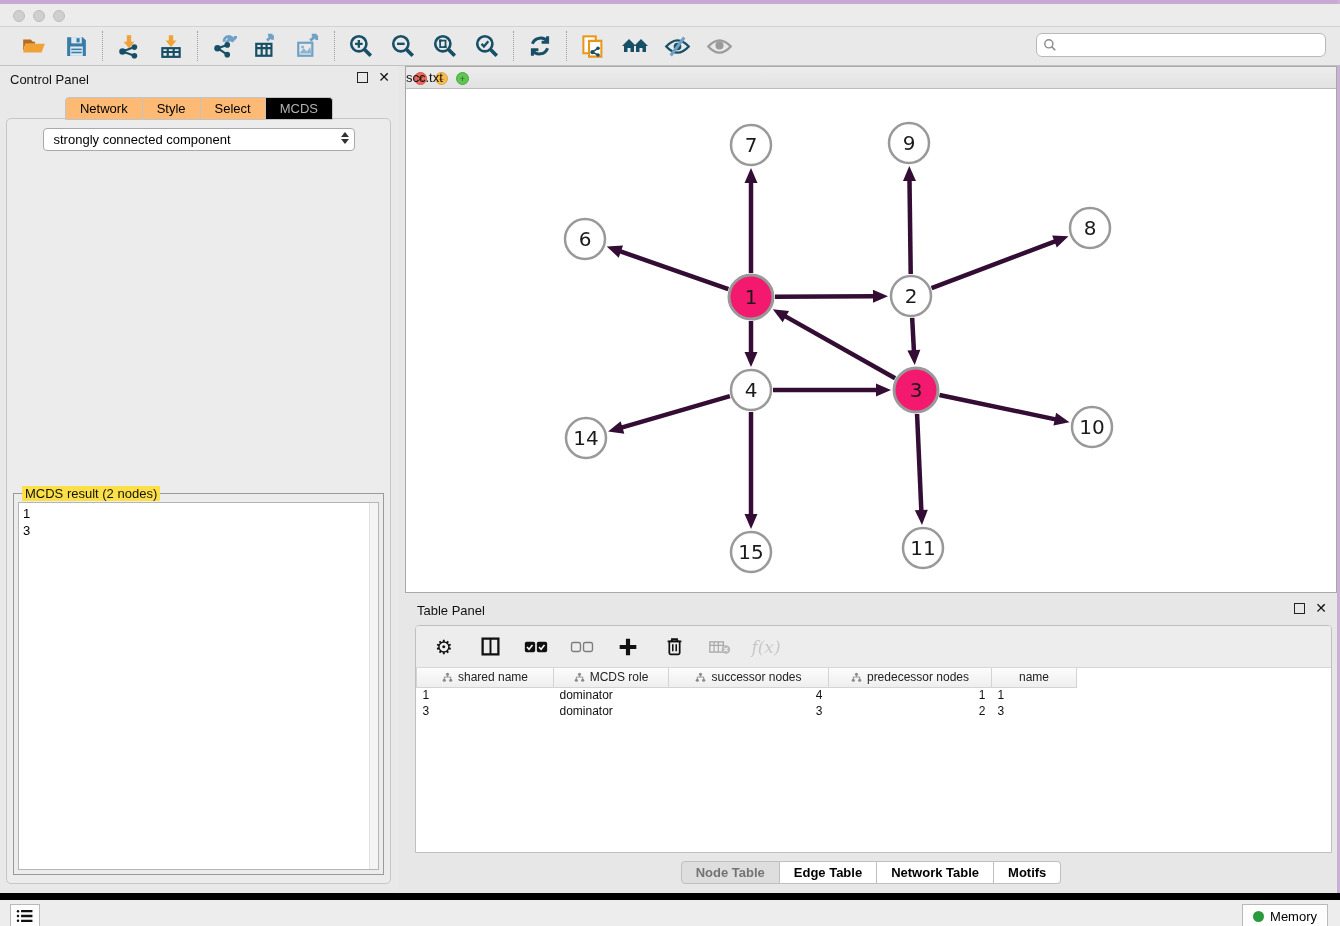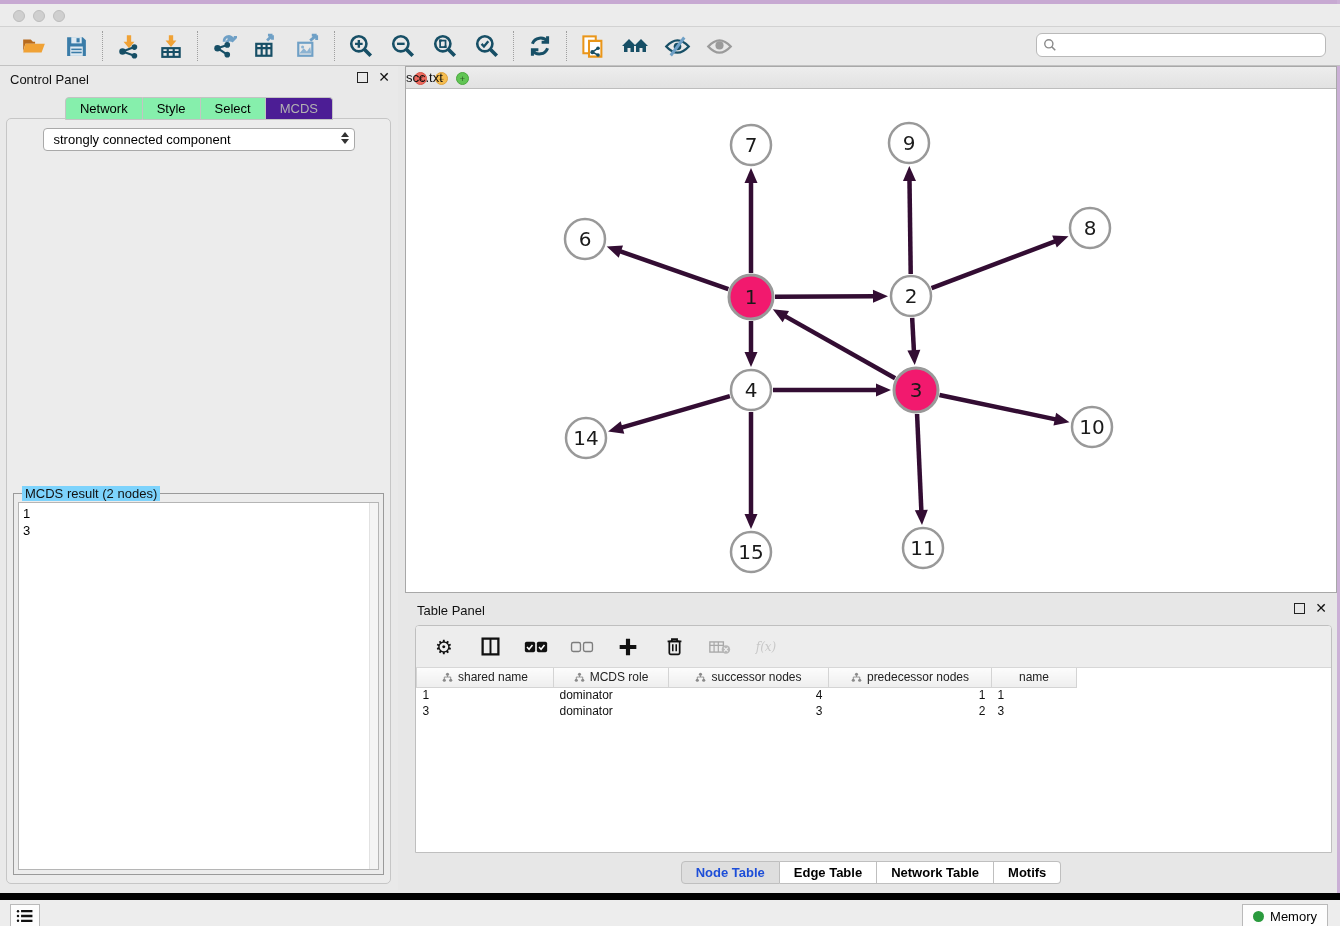--- a/index.html
+++ b/index.html
@@ -23,65 +23,65 @@
   .search-wrap input { border:none; outline:none; flex:1; font-size:12px; background:transparent; margin-left:4px; }
 
   
   .control-panel { position:absolute; left:0; top:66px; width:398px; height:824px; background:#e9e9e9; }
   .panel-titlebar { position:relative; height:26px; }
   .panel-titlebar .ptitle { position:absolute; left:10px; top:6px; font-size:13px; color:#111; }
   .panel-icons { position:absolute; right:8px; top:6px; display:flex; gap:10px; }
   .float-box { width:11px; height:11px; border:1.5px solid #222; }
   .close-x { font-size:14px; font-weight:bold; color:#111; line-height:11px; }
   .cp-tabs { position:absolute; left:0; top:31px; width:100%; display:flex; justify-content:center; z-index:3; }
-  .cp-tab { padding:3px 14px; font-size:13px; background:#86efac; border:1px solid #c3c3c3; border-left:none; cursor:pointer; }
+  .cp-tab { padding:3px 14px; font-size:13px; background:#fdba74; border:1px solid #c3c3c3; border-left:none; cursor:pointer; }
   .cp-tab:first-child { border-left:1px solid #c3c3c3; border-radius:4px 0 0 0; }
-  .cp-tab.active { background:#4c1d95; color:#b2b2b2; border-radius:0 4px 0 0; }
+  .cp-tab.active { background:#000000; color:#b2b2b2; border-radius:0 4px 0 0; }
   .cp-content { position:absolute; left:6px; top:52px; width:385px; height:766px; background:#ececec; border:1px solid #c6c6c6; border-radius:5px; }
   .opt-label { text-align:center; margin-top:24px; font-size:13px; color:#111; }
   .dropdown { position:relative; margin:9px auto 0; width:312px; height:23px; background:#fff; border:1px solid #a9a9a9; border-radius:4px; font-size:13px; display:flex; align-items:center; padding:0 24px 0 10px; cursor:pointer; }
   .dd-stepper { position:absolute; right:5px; top:3px; display:flex; flex-direction:column; gap:2px; }
   .dd-stepper i { display:block; width:0; height:0; border-left:4px solid transparent; border-right:4px solid transparent; }
   .dd-up { border-bottom:5px solid #333; }
   .dd-down { border-top:5px solid #333; }
   .btn-row { display:flex; justify-content:center; gap:15px; margin-top:12px; }
   .cp-btn { background:#fff; border:1px solid #a9a9a9; border-radius:4px; font-size:13px; padding:3px 14px; min-width:92px; text-align:center; cursor:pointer; font-family:inherit; }
   .result-box { position:absolute; left:6px; top:374px; width:371px; height:382px; border:1px solid #9a9a9a; background:#ececec; }
-  .result-legend { position:absolute; left:8px; top:-8px; background:#7dd3fc; font-size:13px; padding:0 3px; color:#111; }
+  .result-legend { position:absolute; left:8px; top:-8px; background:#fde047; font-size:13px; padding:0 3px; color:#111; }
   .result-area { position:absolute; left:4px; top:8px; right:4px; bottom:4px; background:#fff; border:1px solid #b5b5b5; font-size:13px; line-height:17px; padding:2px 4px; overflow:hidden; }
   .result-scroll { position:absolute; right:0; top:0; width:9px; height:100%; background:#f4f4f4; border-left:1px solid #e2e2e2; }
 
   
   .net-window { position:absolute; left:405px; top:66px; width:932px; height:527px; background:#fff; border:1px solid #a8a8a8; }
   .net-titlebar { position:relative; height:22px; background:linear-gradient(#ededed,#e2e2e2); border-bottom:1px solid #bdbdbd; }
   .net-title { position:absolute; left:0; right:0; top:3px; text-align:left; font-size:13px; color:#111; }
   .mac { position:absolute; top:5px; width:13px; height:13px; border-radius:50%; font-size:9px; line-height:13px; text-align:center; color:rgba(0,0,0,.55); cursor:pointer; }
   .mac.red { left:8px; background:#ee6a5f; border:1px solid #d55347; }
   .mac.yel { left:29px; background:#f5bd4f; border:1px solid #deA33e; }
   .mac.grn { left:50px; background:#61c554; border:1px solid #4aa73e; }
   .net-canvas { position:absolute; left:0; top:22px; width:930px; height:503px; background:#fff; }
 
   
   .table-panel { position:absolute; left:405px; top:597px; width:932px; height:293px; }
   .tp-container { position:absolute; left:10px; top:28px; width:917px; height:228px; background:#fff; border:1px solid #bfbfbf; border-radius:4px 4px 0 0; overflow:hidden; }
   .tp-toolbar { height:42px; background:#ededed; border-bottom:1px solid #d7d7d7; display:flex; align-items:center; gap:22px; padding-left:16px; }
   .tp-btn { width:24px; height:24px; display:flex; align-items:center; justify-content:center; cursor:pointer; }
   .tp-btn.disabled { opacity:.45; cursor:default; }
   .gear { font-size:20px; color:#111; }
-  .fx { font-family:"DejaVu Serif","Liberation Serif",serif; font-style:italic; font-size:12px; color:#9a9a9a; }
+  .fx { font-family:"DejaVu Serif","Liberation Serif",serif; font-style:italic; font-size:17px; color:#9a9a9a; }
   table.data { border-collapse:collapse; font-size:12px; }
   table.data th { font-weight:normal; background:linear-gradient(#fcfcfc,#eeeeee); border:1px solid #d4d4d4; border-top:none; height:19px; padding:0 4px; color:#222; }
   table.data th .th-inner { display:flex; align-items:center; justify-content:center; gap:5px; }
   table.data td { height:16px; padding:0 6px; color:#111; }
   td.num { text-align:right; }
   .tp-tabs { position:absolute; left:0; right:0; top:264px; display:flex; justify-content:center; }
   .tp-tab { padding:3px 14px; font-size:13px; font-weight:bold; background:#fff; border:1px solid #bfbfbf; border-left:none; cursor:pointer; }
   .tp-tab:first-child { border-left:1px solid #bfbfbf; border-radius:4px 0 0 4px; }
   .tp-tab:last-child { border-radius:0 4px 4px 0; }
-  .tp-tab.active { background:#dedede; color:#1d4ed8; }
+  .tp-tab.active { background:#dedede; color:#737373; }
 
   
   .statusbar { position:absolute; left:0; top:893px; width:100%; height:33px; background:#ededed; border-top:7px solid #000000; }
   .list-btn { position:absolute; left:10px; top:4px; width:30px; height:24px; background:#fdfdfd; border:1px solid #b9b9b9; display:flex; align-items:center; justify-content:center; cursor:pointer; }
   .memory-btn { position:absolute; right:12px; top:4px; height:24px; background:#fdfdfd; border:1px solid #b9b9b9; display:flex; align-items:center; gap:6px; padding:0 10px; font-size:13px; cursor:pointer; }
   .green-dot { width:11px; height:11px; border-radius:50%; background:#2a9a3d; }
 
   svg { display:block; }
 </style>
 </head>

